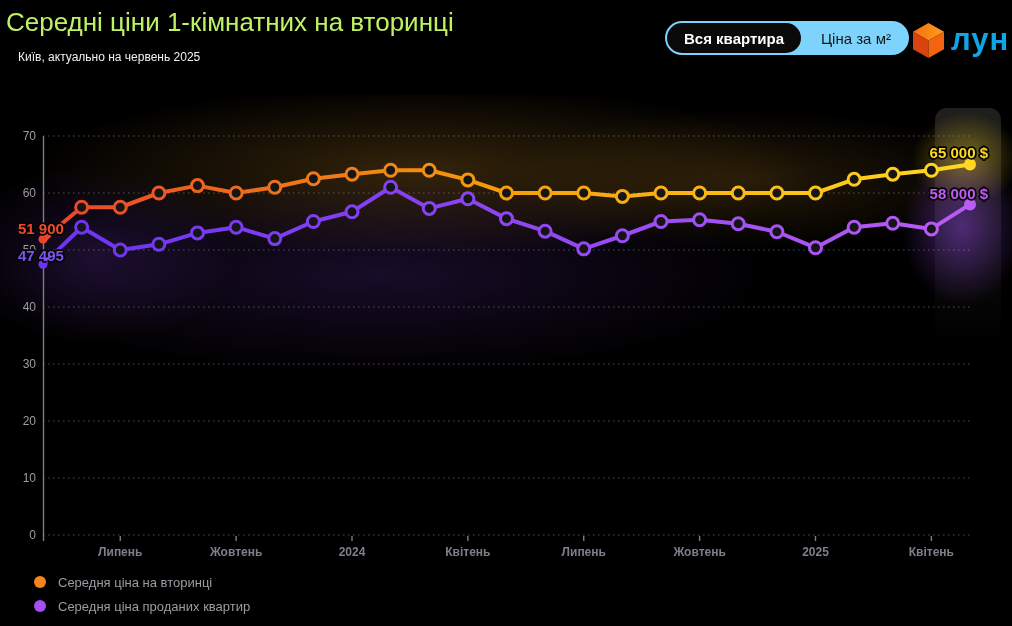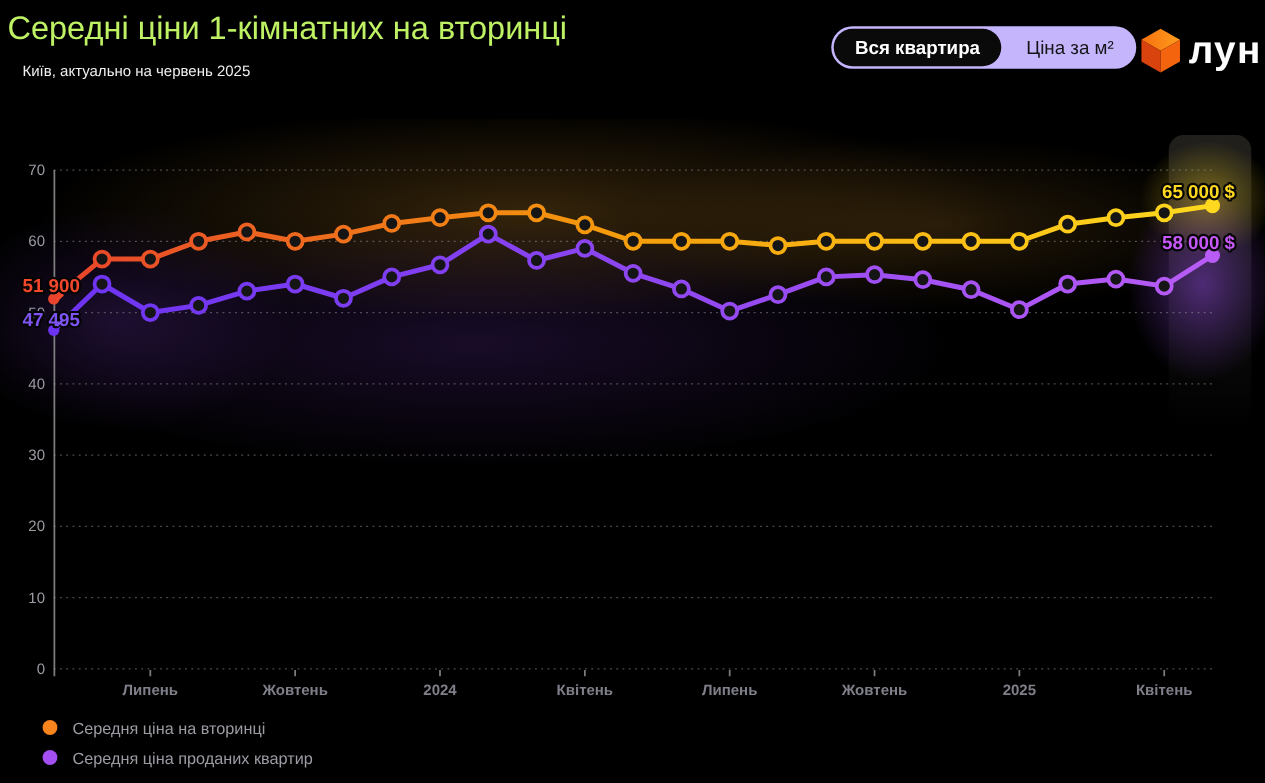--- a/index.html
+++ b/index.html
@@ -3,29 +3,29 @@
 <meta charset="utf-8">
 <style>
   html,body{margin:0;padding:0;background:#000;}
   .stage{position:relative;width:1012px;height:626px;background:#000;overflow:hidden;
          font-family:"Liberation Sans",sans-serif;-webkit-font-smoothing:antialiased;}
 
   .subtitle{position:absolute;left:18px;top:50px;font-size:12px;color:#f0f0f0;z-index:1;}
   .title{position:absolute;left:6px;top:6px;margin:0;width:460px;font-size:26px;line-height:33px;
          font-weight:normal;color:#bef264;z-index:2;}
 
-  .toggle{position:absolute;left:665px;top:21px;height:34px;background:#c4b5fd;border-radius:18px;
+  .toggle{position:absolute;left:665px;top:21px;height:34px;background:#7dd3fc;border-radius:18px;
           display:flex;align-items:center;z-index:3;}
   .toggle .seg{font-family:"Liberation Sans",sans-serif;font-size:15px;border:none;background:transparent;
                color:#141414;padding:0 18px;height:18px;border-radius:18px;cursor:pointer;white-space:nowrap;}
   .toggle .seg.selected{background:#0a0a0a;color:#fff;height:30px;margin:0 2px;border-radius:15px;
                padding:0 17px;font-weight:bold;}
 
   .logo{position:absolute;left:913px;top:22px;display:flex;align-items:flex-start;z-index:3;}
-  .logo .logo-text{color:#ffffff;font-weight:bold;font-size:31px;line-height:36px;margin-left:7px;letter-spacing:1px;}
+  .logo .logo-text{color:#0ea5e9;font-weight:bold;font-size:31px;line-height:36px;margin-left:7px;letter-spacing:1px;}
 
   #chart{position:absolute;left:0;top:95px;}
   svg text{font-family:"Liberation Sans",sans-serif;}
 
   .legend{position:absolute;left:34px;top:570px;z-index:2;}
   .legend-item{display:flex;align-items:center;height:24px;cursor:pointer;}
   .legend-dot{width:12px;height:12px;border-radius:50%;margin-right:12px;flex:0 0 auto;}
   .legend-label{font-size:13px;color:#9b9ba3;}
 </style>
 </head>

